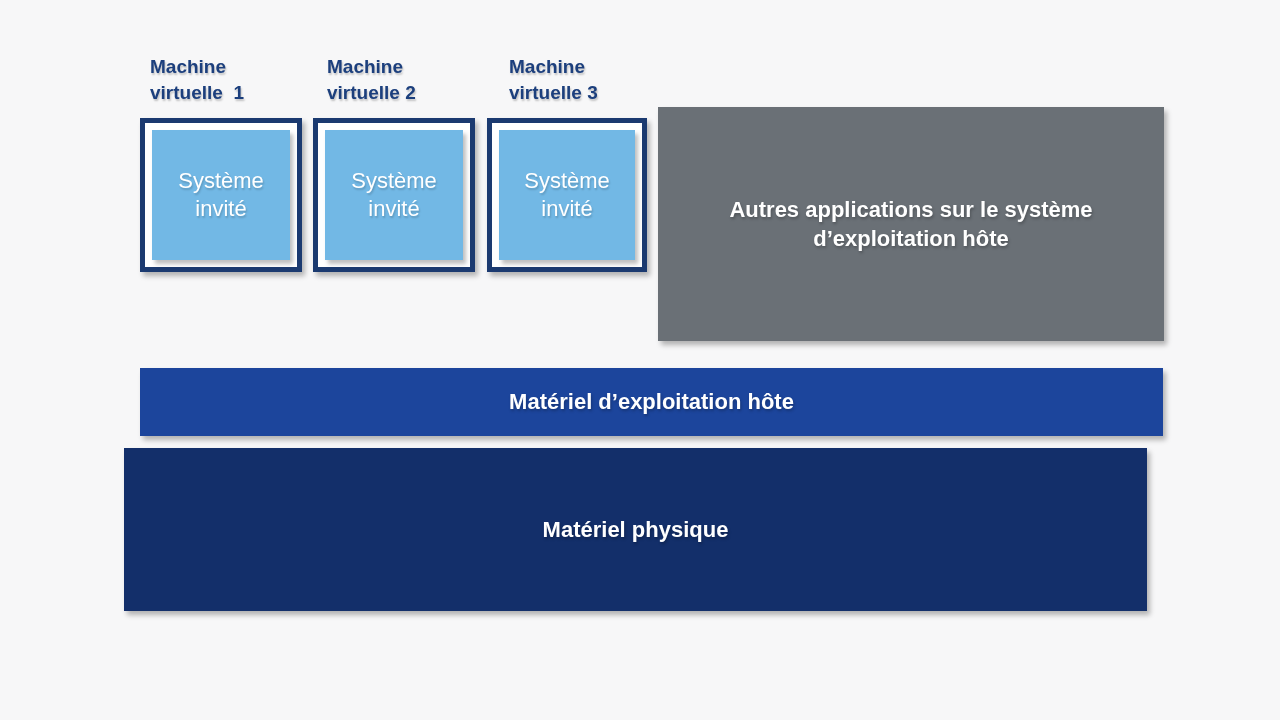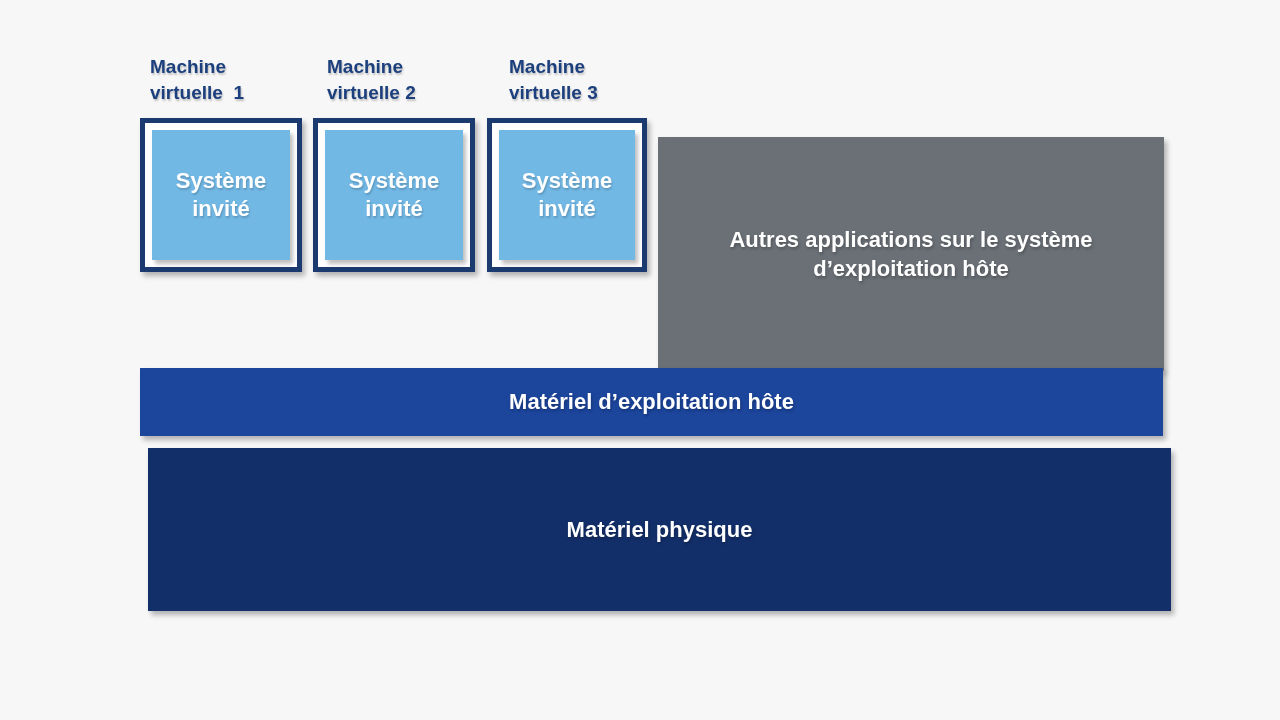--- a/index.html
+++ b/index.html
@@ -50,21 +50,21 @@
     height: 100%;
     background: var(--guest-blue);
     display: flex;
     align-items: center;
     justify-content: center;
     text-align: center;
     box-shadow: 3px 4px 4px rgba(0,0,0,0.25);
   }
   .guest-box .txt {
     font-size: 22px;
-    font-weight: 700;
+    font-weight: 400;
     line-height: 28px;
     color: var(--text-white);
     white-space: pre-wrap;
     text-shadow: 1px 2px 2px rgba(0,0,0,0.18);
   }
   .block {
     position: absolute;
     display: flex;
     align-items: center;
     justify-content: center;
@@ -76,31 +76,31 @@
   .block .txt {
     white-space: pre-wrap;
     text-shadow: 1px 2px 3px rgba(0,0,0,0.25);
   }
   .hypervisor {
     left: 140px; top: 290px; width: 507px; height: 63px;
     background: var(--hypervisor-blue);
     font-size: 22px;
   }
   .other-apps {
-    left: 658px; top: 137px; width: 506px; height: 234px;
+    left: 658px; top: 107px; width: 506px; height: 234px;
     background: var(--other-apps-gray);
     font-size: 22px; line-height: 29px;
   }
   .host-os {
     left: 140px; top: 368px; width: 1023px; height: 68px;
     background: var(--host-os-blue);
     font-size: 22px;
   }
   .hardware {
-    left: 148px; top: 448px; width: 1023px; height: 163px;
+    left: 124px; top: 448px; width: 1023px; height: 163px;
     background: var(--hardware-navy);
     font-size: 22px;
   }
   .vm1 { left: 140px; width: 162px; }
   .vm2 { left: 313px; width: 162px; }
   .vm3 { left: 487px; width: 160px; }
   .lbl1 { left: 150px; }
   .lbl2 { left: 327px; }
   .lbl3 { left: 509px; }
 </style>

